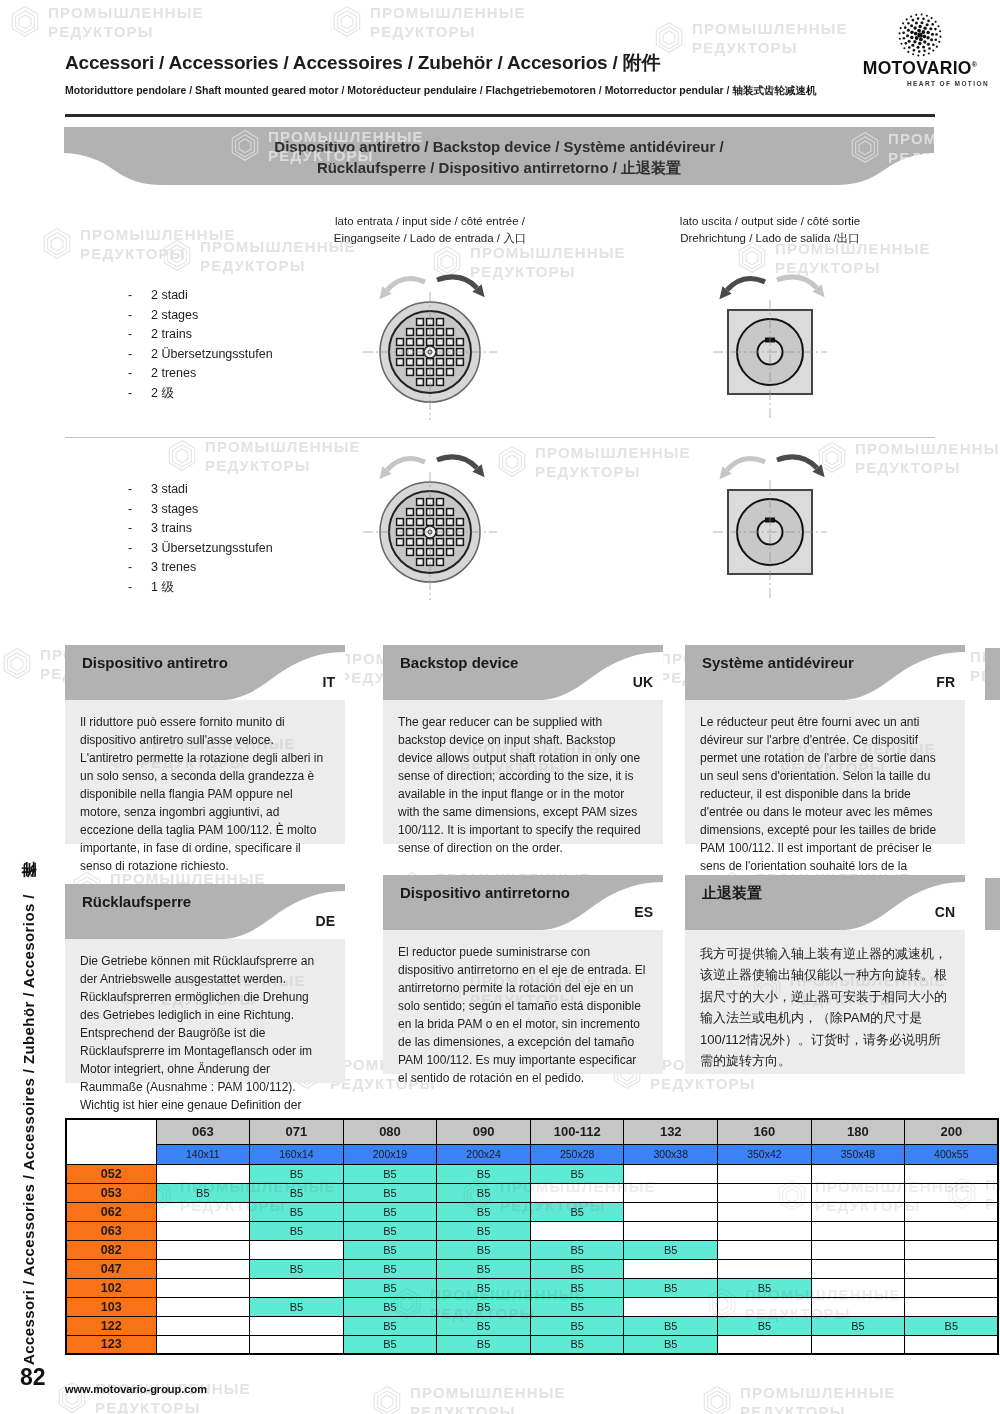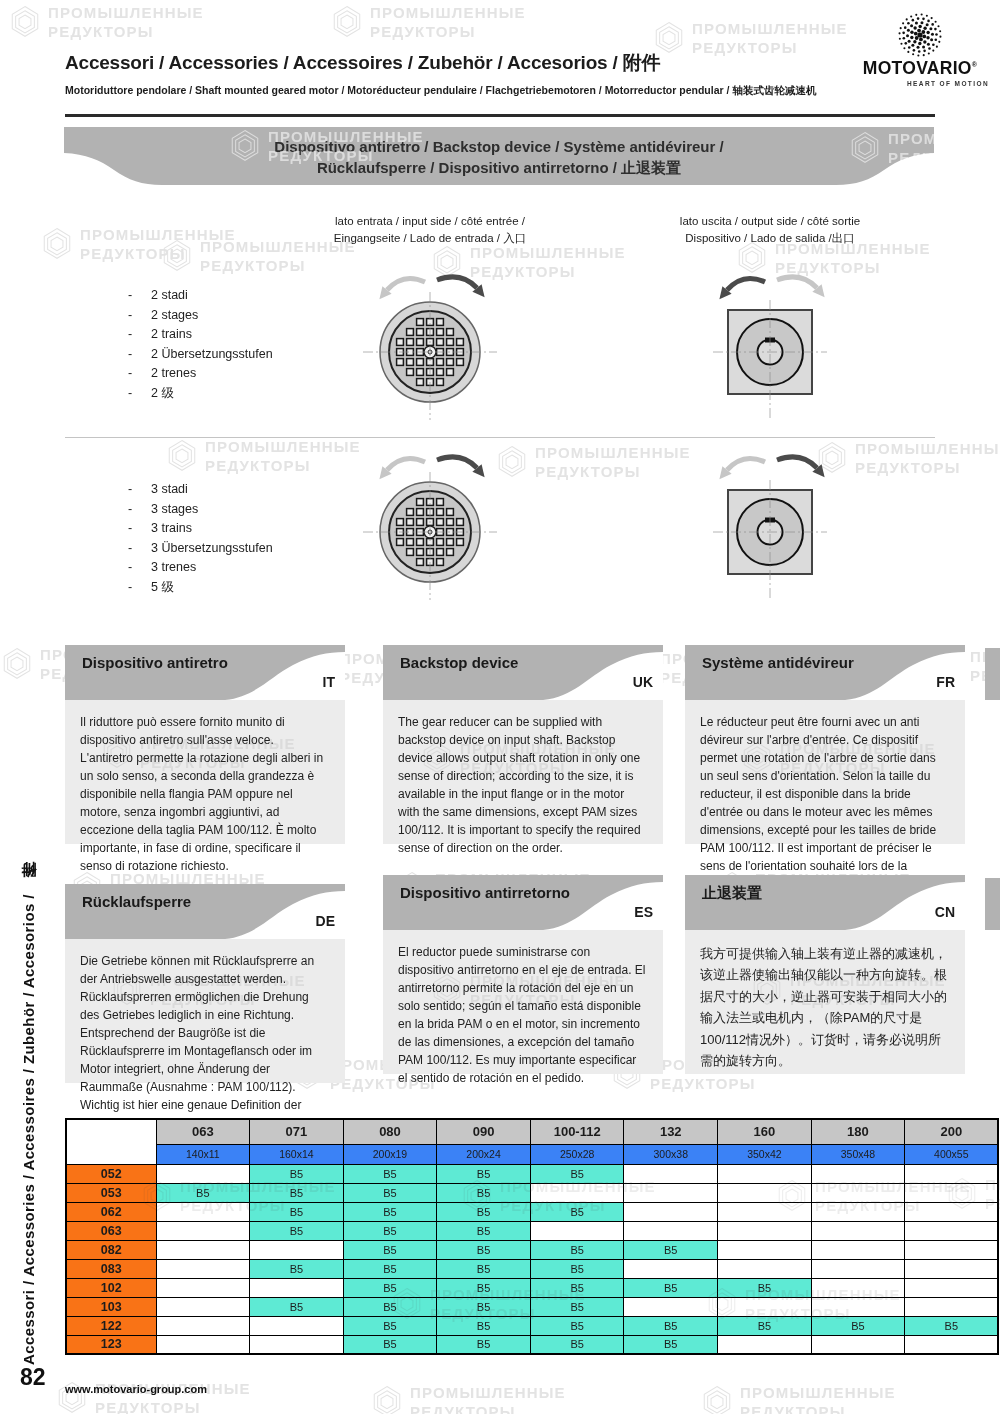--- a/index.html
+++ b/index.html
@@ -640,21 +640,21 @@
       <div>Rücklaufsperre / Dispositivo antirretorno / 止退装置</div>
     </div>
   </div>
 
   <div class="stage-label" style="left:270px;top:213px;">
     <div>lato entrata / input side / côté entrée /</div>
     <div>Eingangseite / Lado de entrada / 入口</div>
   </div>
   <div class="stage-label" style="left:610px;top:213px;">
     <div>lato uscita / output side / côté sortie</div>
-    <div>Dispositivo / Lado de salida /出口</div>
+    <div>Drehrichtung / Lado de salida /出口</div>
   </div>
   <div class="stage-list" style="top:286px;">
       <div class="stage-item">
        <span class="dash">-</span>
        <span>2 stadi</span>
      </div>
       <div class="stage-item">
        <span class="dash">-</span>
        <span>2 stages</span>
      </div>
@@ -754,21 +754,21 @@
       <div class="stage-item">
        <span class="dash">-</span>
        <span>3 Übersetzungsstufen</span>
      </div>
       <div class="stage-item">
        <span class="dash">-</span>
        <span>3 trenes</span>
      </div>
       <div class="stage-item">
        <span class="dash">-</span>
-       <span>5 级</span>
+       <span>1 级</span>
      </div>
     </div>
   <div class="diagram" style="left:345px;top:432px;"><svg width="170" height="175" viewBox="0 0 170 175">
     <circle cx="85" cy="100" r="50" fill="#d7d7d7" stroke="#666" stroke-width="1.5"></circle>
     <circle cx="85" cy="100" r="41" fill="#c6c6c6" stroke="#222" stroke-width="2"></circle>
     <rect x="71.6" y="66.6" width="6.8" height="6.8" fill="#ededed" stroke="#1a1a1a" stroke-width="1.5"></rect>
         <rect x="81.6" y="66.6" width="6.8" height="6.8" fill="#ededed" stroke="#1a1a1a" stroke-width="1.5"></rect>
         <rect x="91.6" y="66.6" width="6.8" height="6.8" fill="#ededed" stroke="#1a1a1a" stroke-width="1.5"></rect>
         <rect x="61.6" y="76.6" width="6.8" height="6.8" fill="#ededed" stroke="#1a1a1a" stroke-width="1.5"></rect>
         <rect x="71.6" y="76.6" width="6.8" height="6.8" fill="#ededed" stroke="#1a1a1a" stroke-width="1.5"></rect>
@@ -981,21 +981,21 @@
             <td class="cell"></td>
             <td class="cell filled">B5</td>
             <td class="cell filled">B5</td>
             <td class="cell filled">B5</td>
             <td class="cell filled">B5</td>
             <td class="cell"></td>
             <td class="cell"></td>
             <td class="cell"></td>
           </tr>
           <tr>
-            <td class="rowlab">083</td>
+            <td class="rowlab">047</td>
             <td class="cell"></td>
             <td class="cell filled">B5</td>
             <td class="cell filled">B5</td>
             <td class="cell filled">B5</td>
             <td class="cell filled">B5</td>
             <td class="cell"></td>
             <td class="cell"></td>
             <td class="cell"></td>
             <td class="cell"></td>
           </tr>

